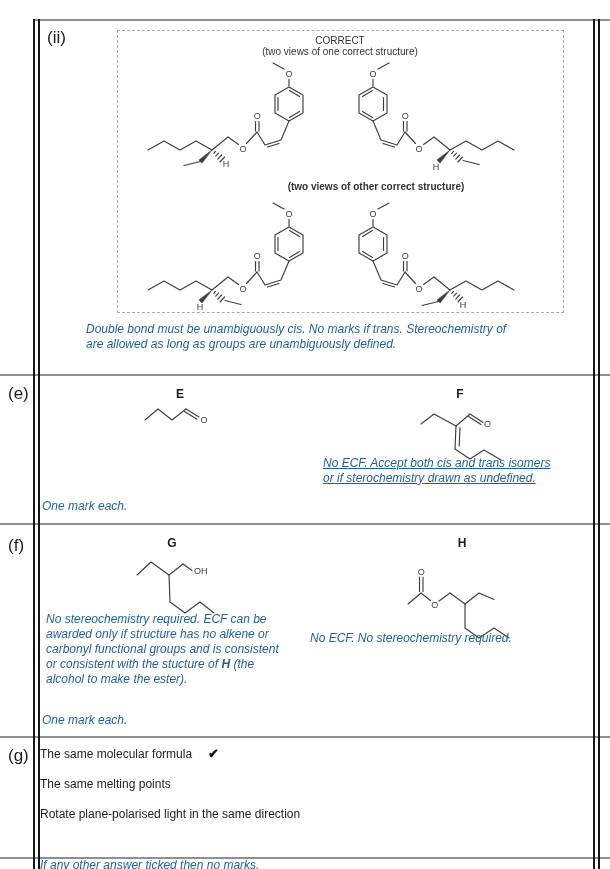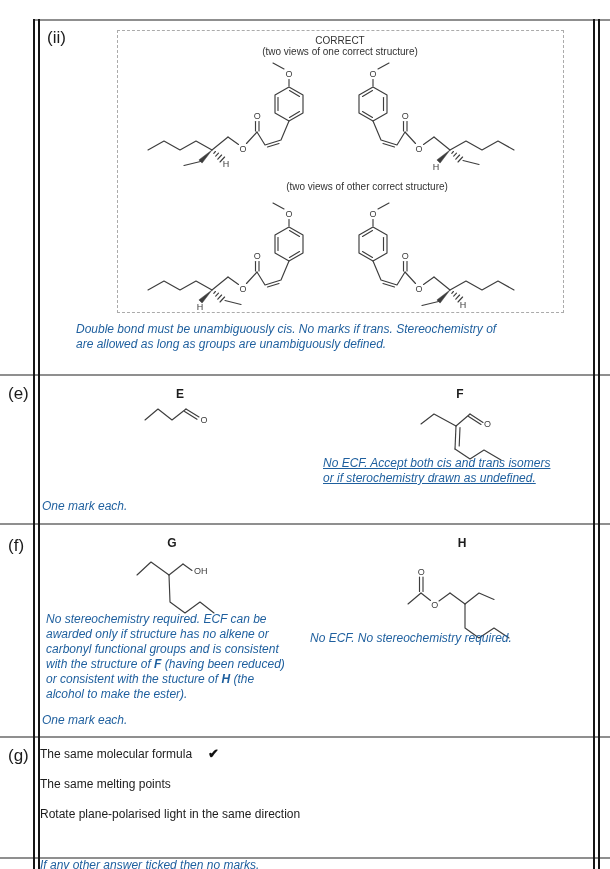--- a/index.html
+++ b/index.html
@@ -35,21 +35,21 @@
 <div class="vline" style="left:33px;"></div>
 <div class="vline" style="left:38px;"></div>
 <div class="vline" style="left:593px;"></div>
 <div class="vline" style="left:598px;"></div>
 
 <div class="sec-label" style="left:47px;top:28px;">(ii)</div>
 
 <div class="dashedbox"></div>
 <div class="caption" style="left:270px;top:35px;width:140px;">CORRECT</div>
 <div class="caption" style="left:240px;top:46px;width:200px;">(two views of one correct structure)</div>
-<div class="caption" style="left:267px;top:181px;width:200px;">(two views of other correct structure)</div>
+<div class="caption" style="left:276px;top:181px;width:200px;font-weight:bold;">(two views of other correct structure)</div>
 
 <svg class="mol" style="left:125px;top:60px;" width="210" height="126" viewBox="0 0 210 126">
   <line x1="159" y1="9" x2="148" y2="3"></line>
   <text x="164" y="17" text-anchor="middle">O</text>
   <line x1="164" y1="19.5" x2="164" y2="26"></line>
   <polygon class="ring" points="164,27 178,35 178,53 164,61 150,53 150,35"></polygon>
   <line x1="164.5" y1="30.5" x2="174.5" y2="36.5"></line>
   <line x1="174.5" y1="51.5" x2="164.5" y2="57.5"></line>
   <line x1="153" y1="50.5" x2="153" y2="37.5"></line>
   <polyline points="164,61 156,80 140,85 132,72"></polyline>
@@ -153,21 +153,21 @@
   <line x1="128.5" y1="101.5" x2="112" y2="105.5"></line>
   <g>
     <line x1="141.8" y1="93.3" x2="143.4" y2="91.5"></line>
     <line x1="143.7" y1="96.2" x2="146.5" y2="93.2"></line>
     <line x1="145.8" y1="99.2" x2="149.6" y2="95.0"></line>
     <line x1="148.0" y1="102.0" x2="152.6" y2="97.0"></line>
   </g>
   <text x="153" y="108" text-anchor="middle">H</text>
 </svg>
 
-<div class="note blue" style="left:76px;top:322px;width:500px;">
+<div class="note blue" style="left:86px;top:322px;width:500px;">
   <div>Double bond must be unambiguously cis. No marks if trans. Stereochemistry of</div>
   <div>are allowed as long as groups are unambiguously defined.</div>
 </div>
 
 <div class="sec-label" style="left:8px;top:384px;">(e)</div>
 <div class="mol-label" style="left:160px;top:387px;">E</div>
 <div class="mol-label" style="left:440px;top:387px;">F</div>
 
 <svg class="mol" style="left:137px;top:403px;" width="85" height="30" viewBox="0 0 85 30">
   <polyline points="8,17 21,6 35,17 49,6"></polyline>
@@ -215,21 +215,20 @@
   <line x1="39" y1="36" x2="50" y2="28"></line>
   <line x1="50" y1="28" x2="65" y2="39"></line>
   <polyline points="65,39 79,28 94,34.5"></polyline>
   <polyline points="65,39 65,63 79,73 94,63 109,73"></polyline>
 </svg>
 
 <div class="note blue" style="left:46px;top:612px;width:265px;">
   <div>No stereochemistry required. ECF can be</div>
   <div>awarded only if structure has no alkene or</div>
   <div>carbonyl functional groups and is consistent</div>
-  <div><span>with the structure of </span><span class="bold">F</span><span> (having been reduced)</span></div>
   <div><span>or consistent with the stucture of </span><span class="bold">H</span><span> (the</span></div>
   <div>alcohol to make the ester).</div>
 </div>
 <div class="note blue" style="left:310px;top:631px;width:260px;">No ECF. No stereochemistry required.</div>
 <div class="note blue" style="left:42px;top:713px;">One mark each.</div>
 
 <div class="sec-label" style="left:8px;top:746px;">(g)</div>
 <div class="gline" style="left:40px;top:746px;">
   <span>The same molecular formula</span><span class="tick">✔</span>
 </div>

